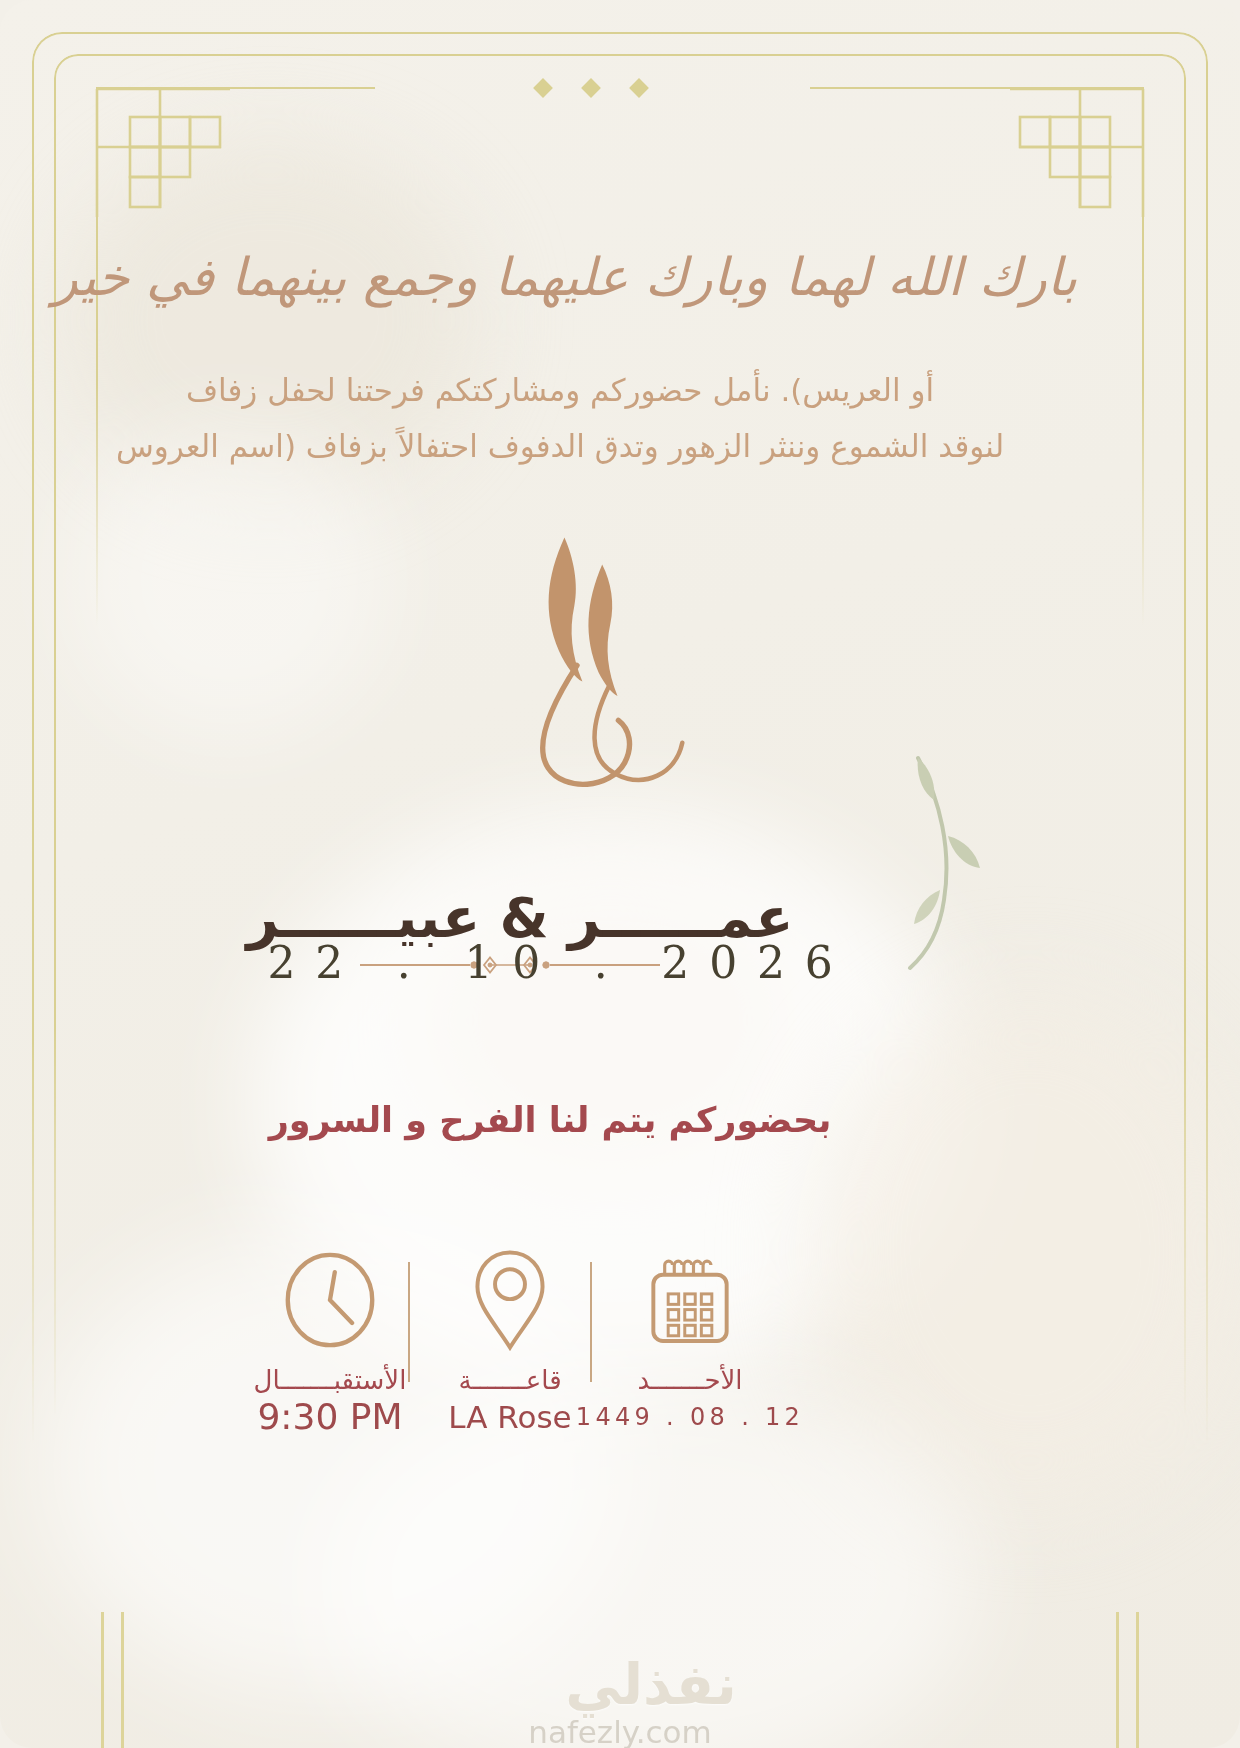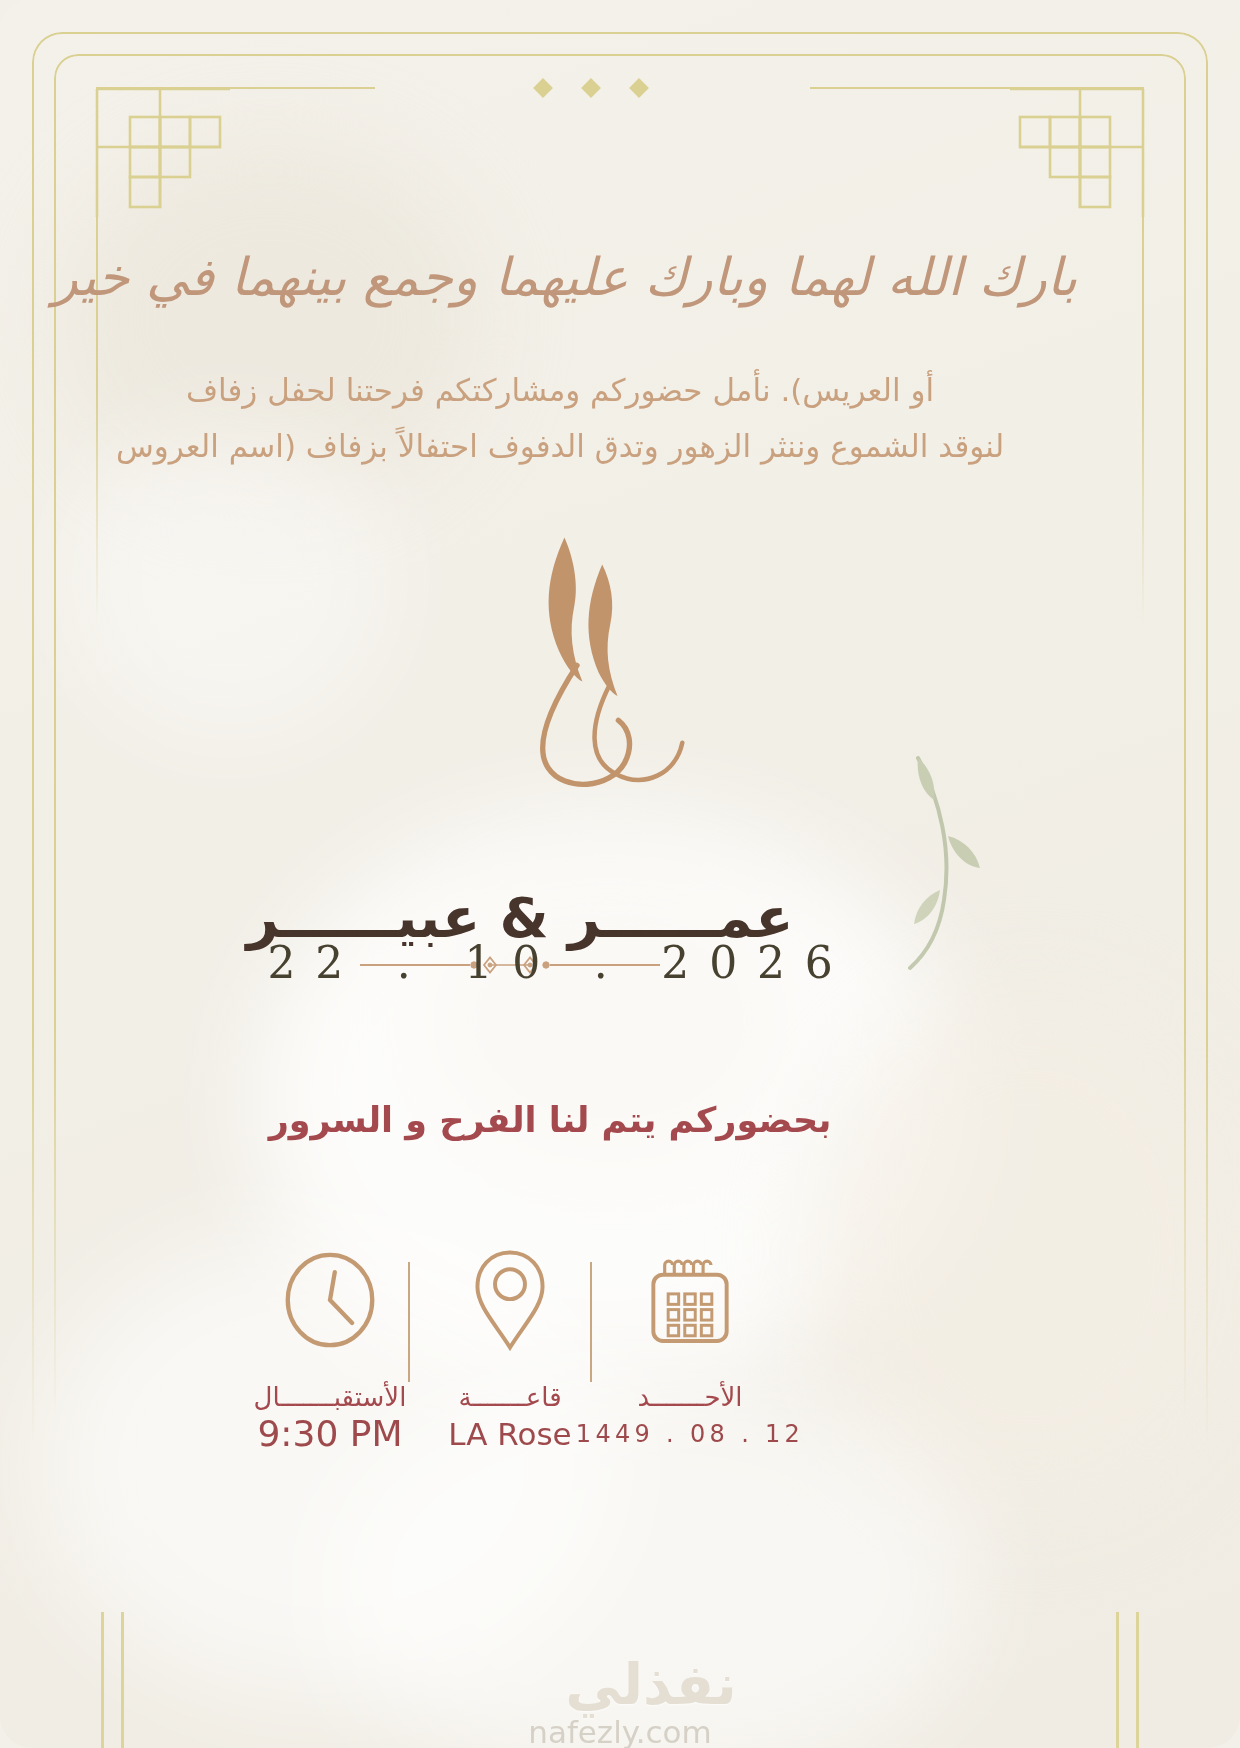--- a/index.html
+++ b/index.html
@@ -70,21 +70,21 @@
   }
   .tagline{
     position:absolute;left:0;top:1086px;width:1100px;text-align:center;
     direction:rtl;color:#a4494e;font-size:35px;font-weight:bold;line-height:68px;
   }
 
   
   .details{position:absolute;left:240px;top:1248px;width:540px;display:flex;}
   .dcol{width:180px;display:flex;flex-direction:column;align-items:center;}
   .dicon{height:104px;display:flex;align-items:center;justify-content:center;color:#c49a72;}
-  .dlabel{margin-top:29px;direction:rtl;color:#a4494e;font-size:26px;line-height:32px;white-space:nowrap;}
+  .dlabel{margin-top:12px;direction:rtl;color:#a4494e;font-size:26px;line-height:32px;white-space:nowrap;}
   .dvalue{margin-top:4px;direction:ltr;color:#9e4a4c;font-size:36px;line-height:34px;white-space:nowrap;}
   .dvalue.hijri{font-size:24px;letter-spacing:.18em;text-align:center;}
   .dvalue.venue{font-size:31px;}
   .vdiv{position:absolute;top:14px;width:2px;height:120px;background:#c9a783;}
   .vd1{left:168px;} .vd2{left:350px;}
 
   
   .wm-ar{
     position:absolute;left:0;top:1652px;width:1240px;text-align:center;direction:rtl;
     color:#e5dfd3;font-size:56px;font-weight:bold;

